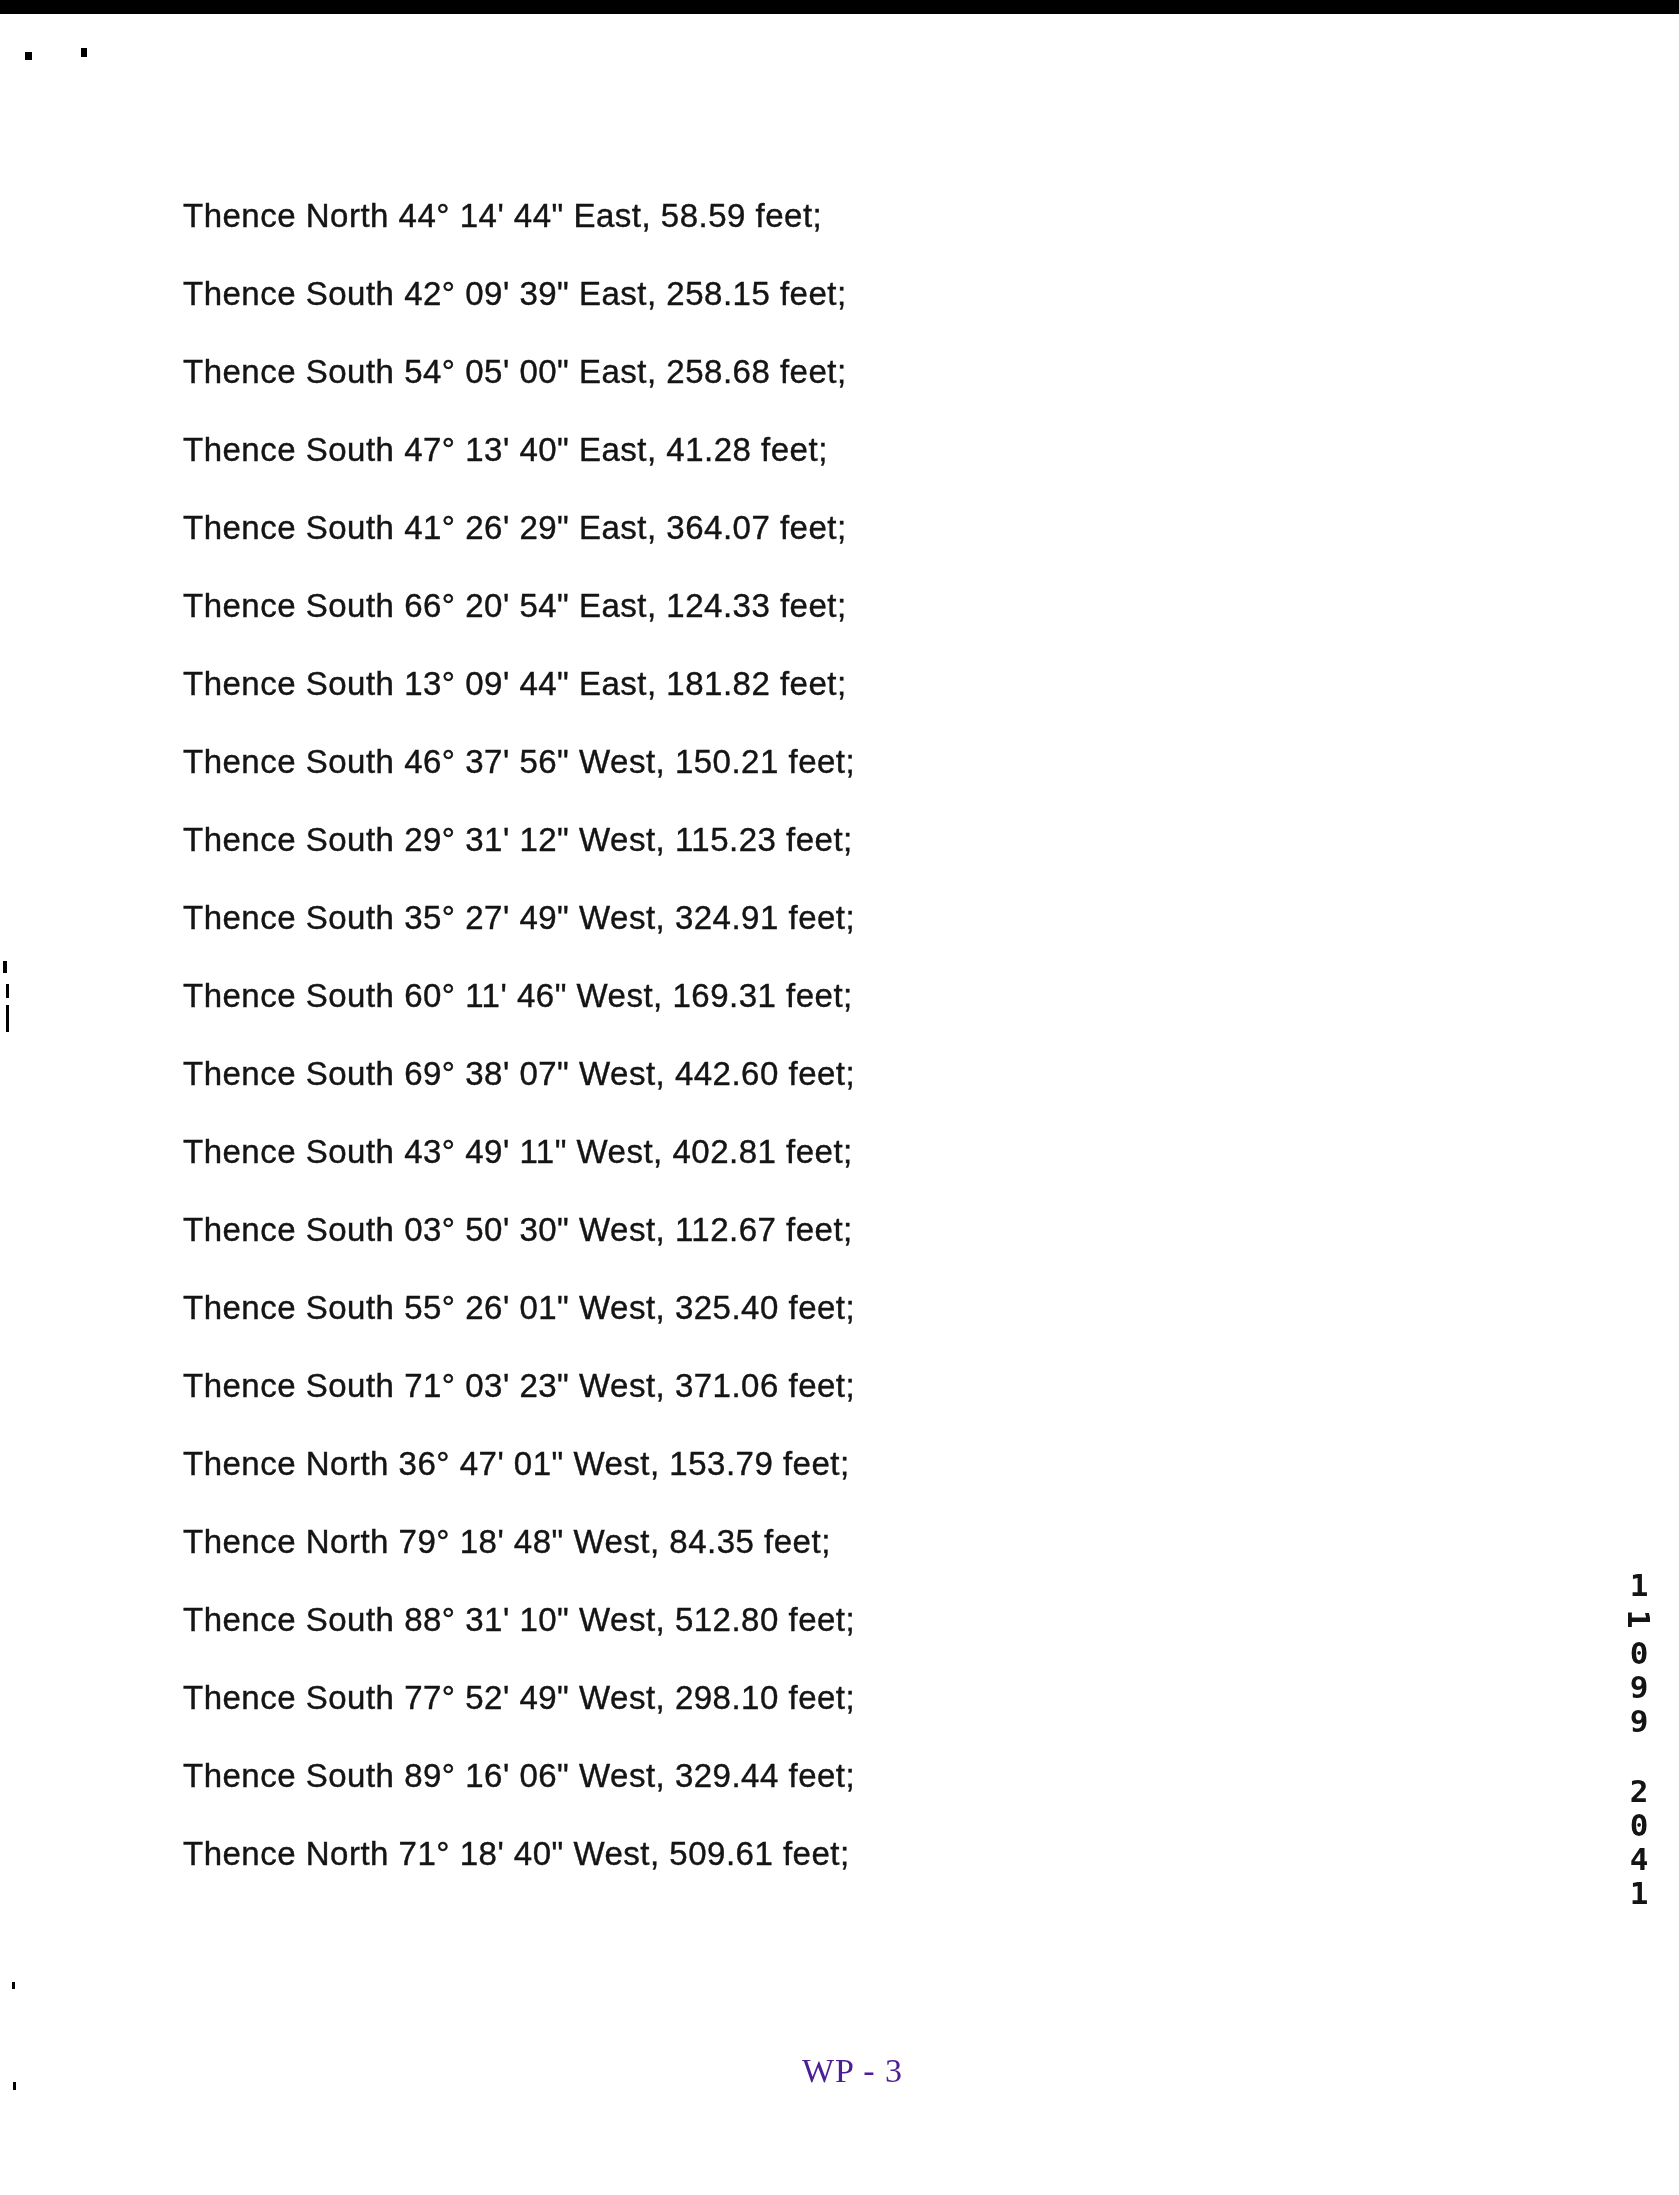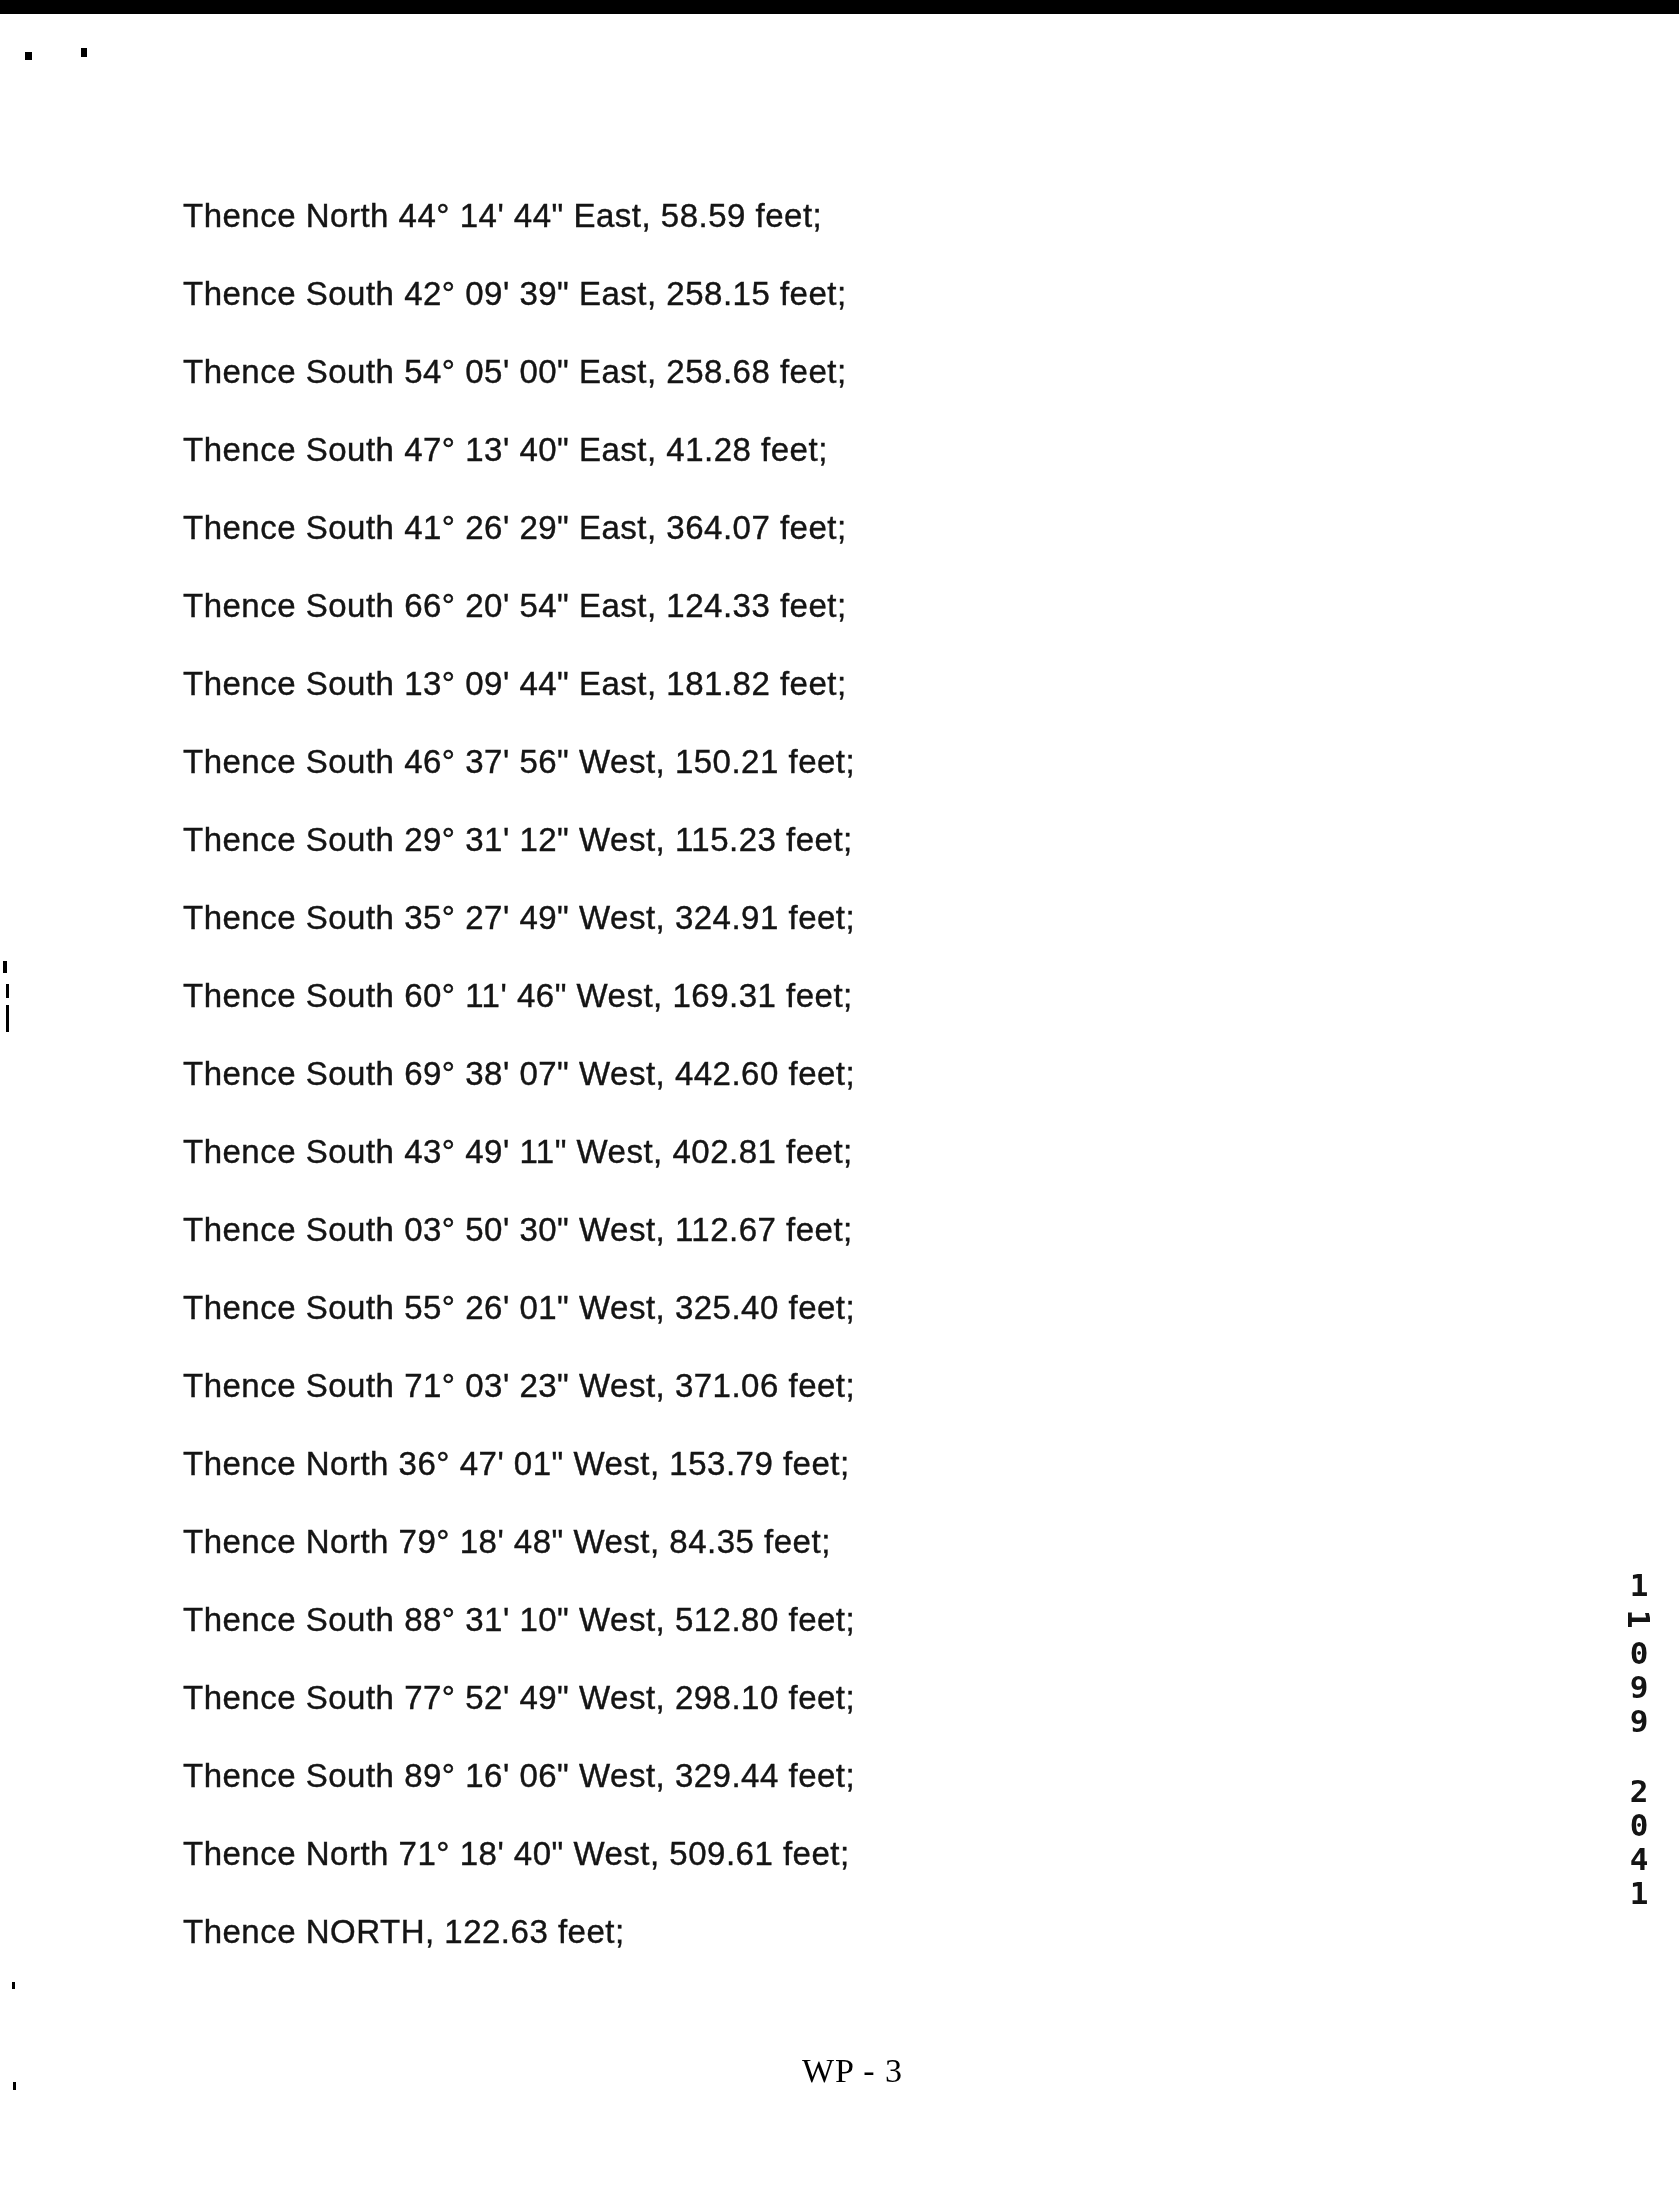--- a/index.html
+++ b/index.html
@@ -58,21 +58,21 @@
   .stamp-gap {
     height: 36px;
   }
   .footer {
     position: absolute;
     left: 802px;
     top: 2052px;
     font-family: "Liberation Serif", serif;
     font-size: 34px;
     letter-spacing: 1px;
-    color: #000000;
+    color: #4c1d95;
   }
   .speck {
     position: absolute;
     background: #000000;
   }
   .speck.a { left: 25px;  top: 52px;   width: 7px; height: 8px; }
   .speck.b { left: 81px;  top: 48px;   width: 6px; height: 9px; }
   .speck.c { left: 3px;   top: 961px;  width: 4px; height: 12px; }
   .speck.d { left: 6px;   top: 984px;  width: 3px; height: 14px; }
   .speck.e { left: 6px;   top: 1005px; width: 3px; height: 27px; }
@@ -110,21 +110,20 @@
       <p class="line">Thence South 43° 49' 11" West, 402.81 feet;</p>
       <p class="line">Thence South 03° 50' 30" West, 112.67 feet;</p>
       <p class="line">Thence South 55° 26' 01" West, 325.40 feet;</p>
       <p class="line">Thence South 71° 03' 23" West, 371.06 feet;</p>
       <p class="line">Thence North 36° 47' 01" West, 153.79 feet;</p>
       <p class="line">Thence North 79° 18' 48" West, 84.35 feet;</p>
       <p class="line">Thence South 88° 31' 10" West, 512.80 feet;</p>
       <p class="line">Thence South 77° 52' 49" West, 298.10 feet;</p>
       <p class="line">Thence South 89° 16' 06" West, 329.44 feet;</p>
       <p class="line">Thence North 71° 18' 40" West, 509.61 feet;</p>
-      <p class="line">Thence NORTH, 122.63 feet;</p>
     </div>
 
   <div class="stamp">
     <div id="stamp-top">
         <div class="stamp-digit">1</div>
         <div class="stamp-digit rot">1</div>
         <div class="stamp-digit">0</div>
         <div class="stamp-digit">9</div>
         <div class="stamp-digit">9</div>
       </div>

